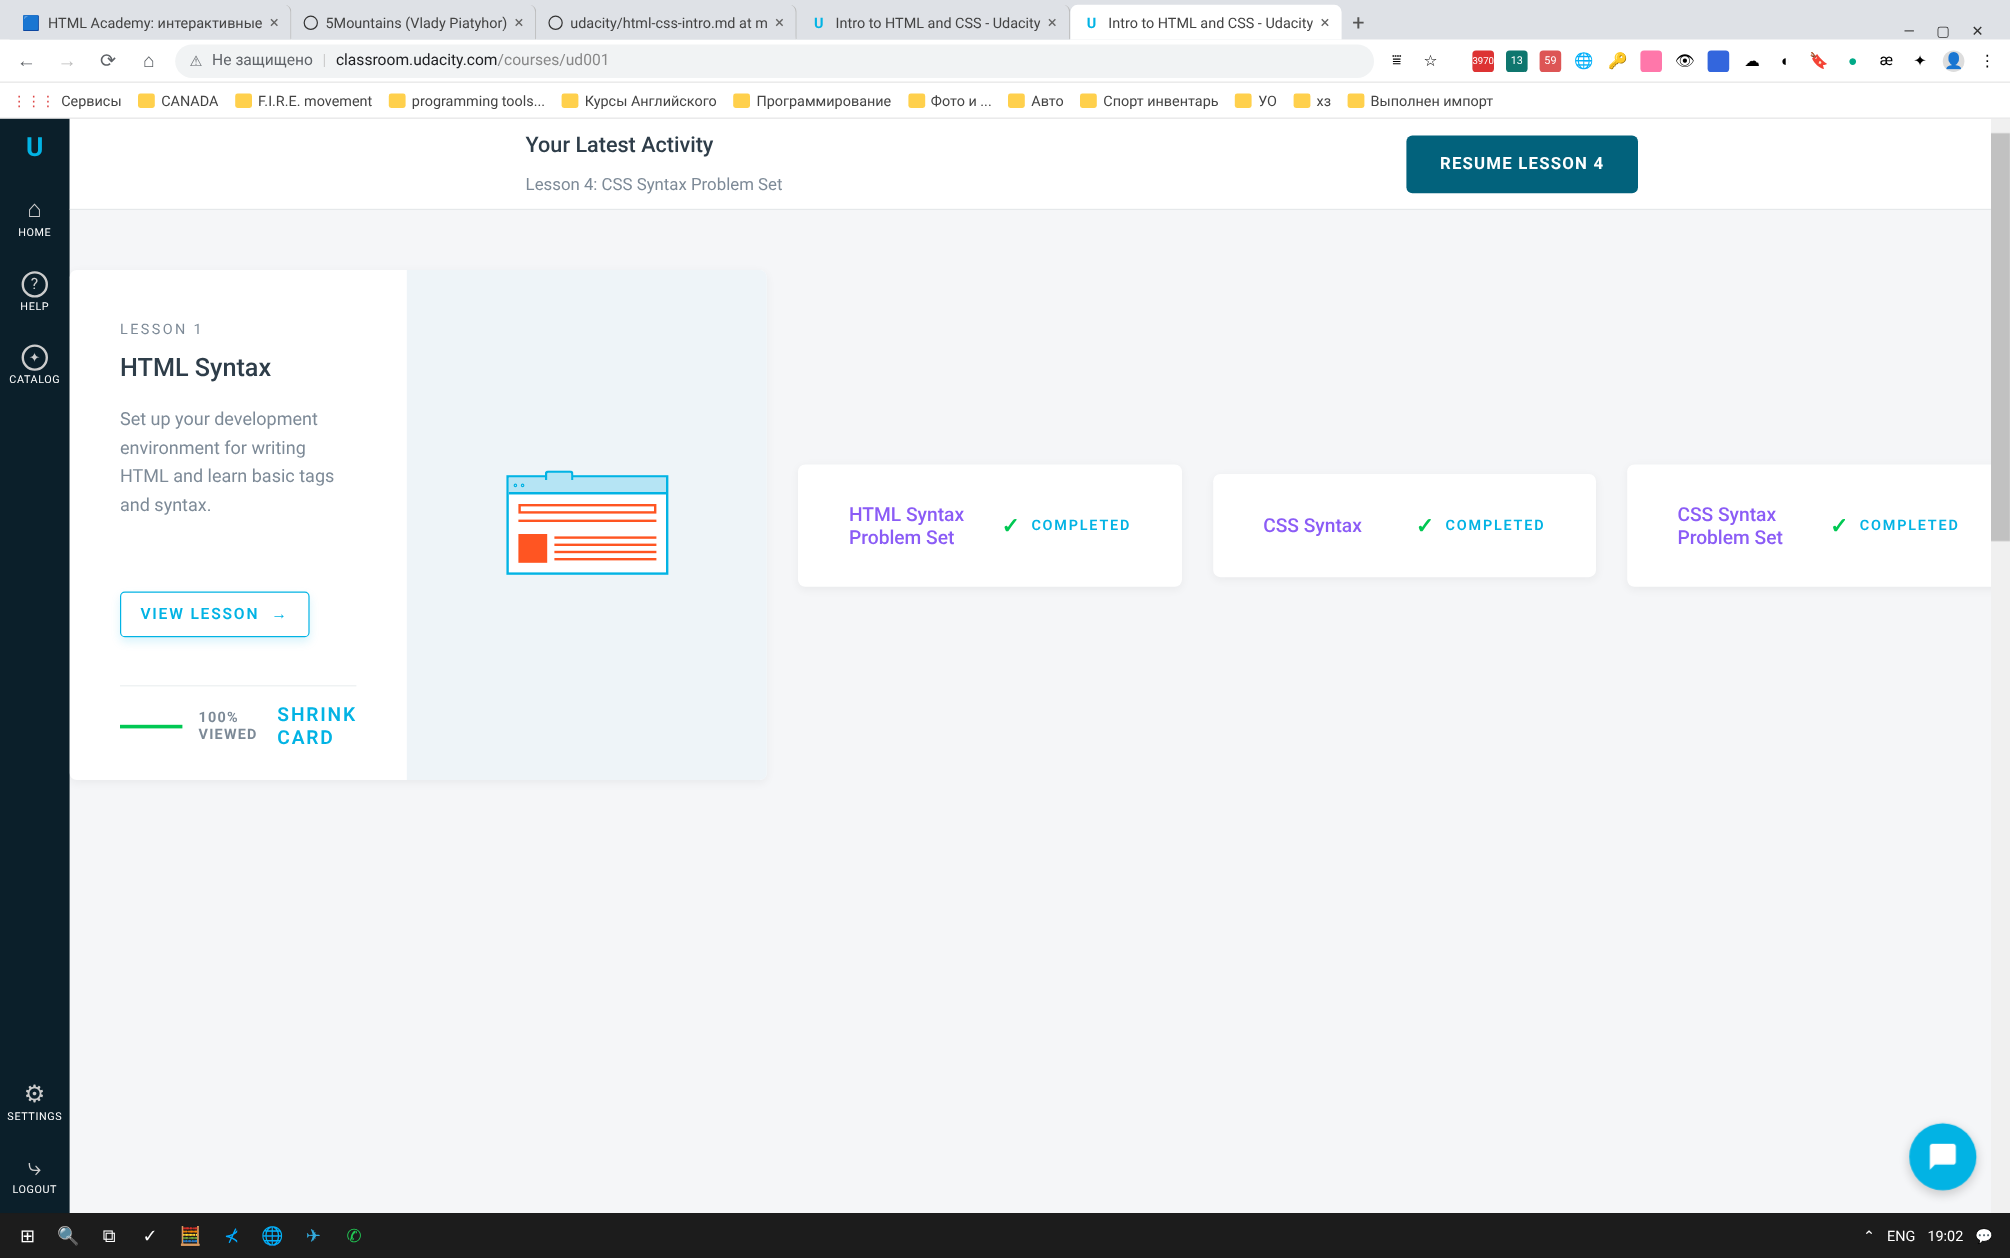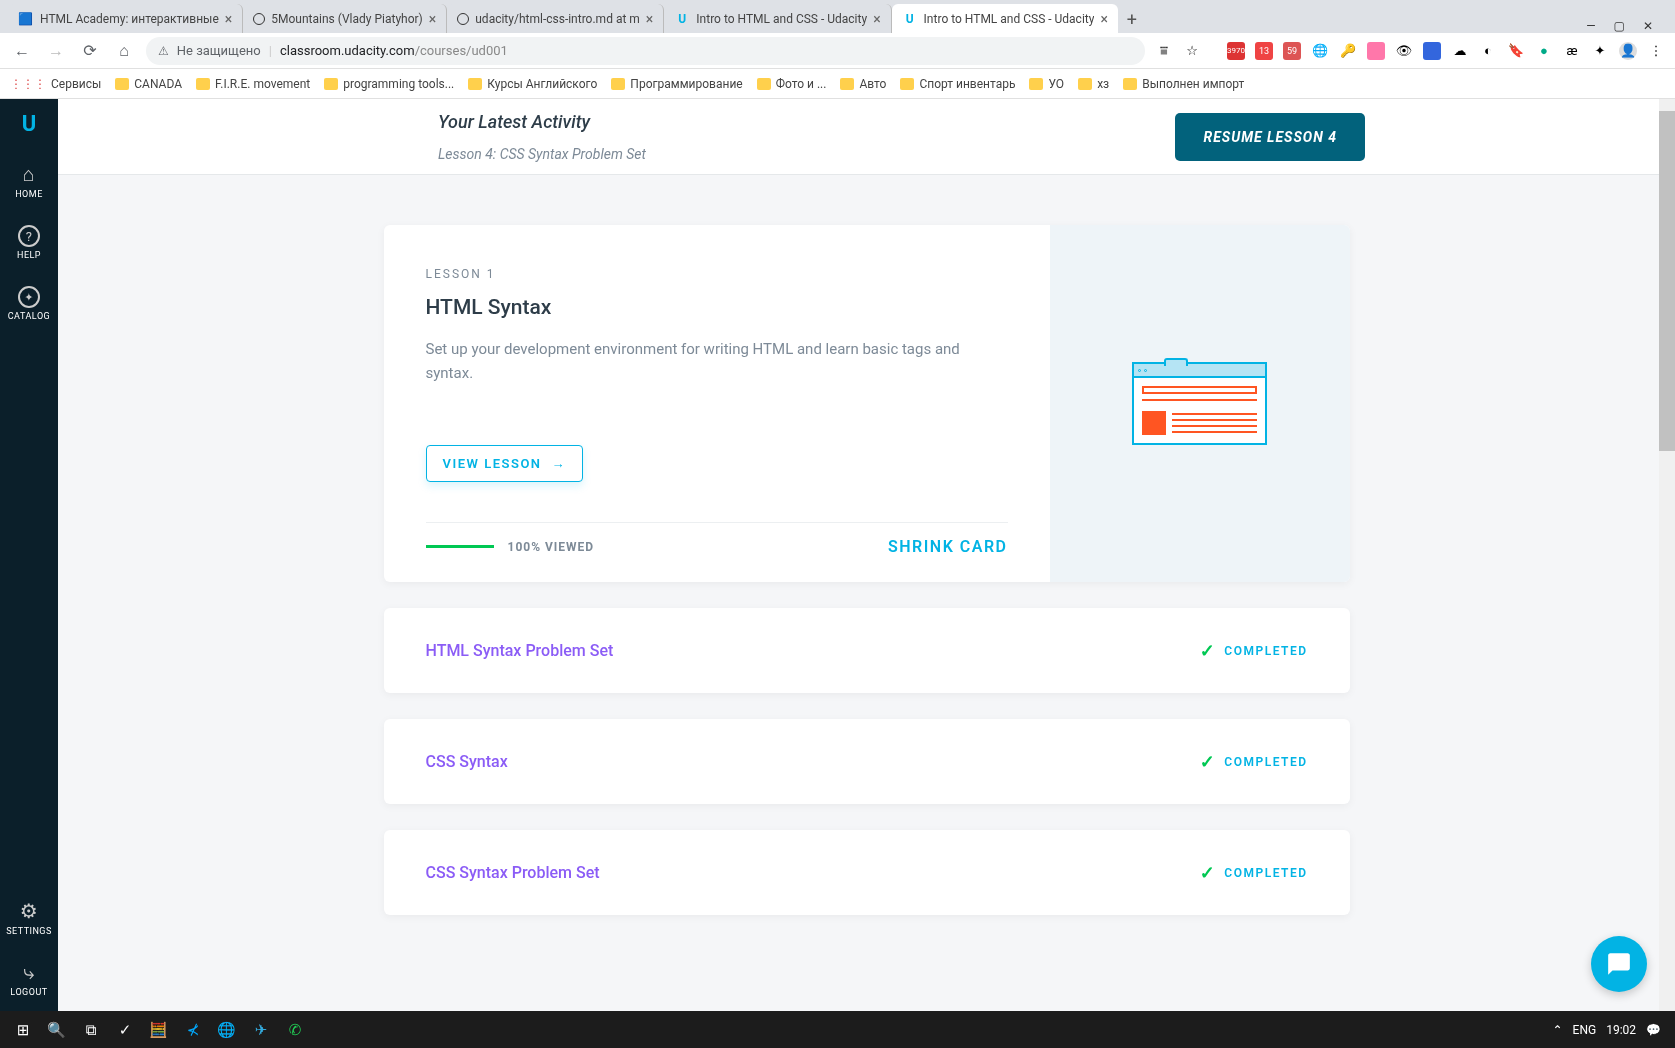--- a/index.html
+++ b/index.html
@@ -33,26 +33,26 @@
 
 
 .page { display: flex; height: calc(100% - 99px - 37px); background: #f5f6f8; }
 .sidebar { width: 58px; background: #0b1f2a; display: flex; flex-direction: column; align-items: center; padding-top: 12px; gap: 26px; }
 .sidebar .logo { color: #02b3e4; font-size: 22px; font-weight: bold; }
 .sidebar .nav-item { display: flex; flex-direction: column; align-items: center; gap: 3px; color: #fff; font-size: 9px; letter-spacing: 0.5px; cursor: pointer; }
 .sidebar .nav-item .icon { font-size: 20px; color: #ccc; }
 .sidebar-bottom { margin-top: auto; padding-bottom: 14px; display: flex; flex-direction: column; gap: 24px; }
 
 .content { flex: 1; overflow-y: auto; position: relative; }
-.header-row { background: #fff; padding: 22px 60px 22px 380px; display: flex; align-items: center; border-bottom: 1px solid #e5e8ea; height: 76px; font-style: italic; }
+.header-row { background: #fff; padding: 22px 60px 22px 380px; display: flex; align-items: center; border-bottom: 1px solid #e5e8ea; height: 76px; }
 .header-text h2 { font-size: 18px; font-weight: 500; color: #2e3d49; margin-bottom: 14px; }
 .header-text p { font-size: 14px; color: #7d8a97; }
 .resume-btn { margin-left: auto; margin-right: 250px; background: #02627c; color: #fff; padding: 16px 28px; border-radius: 5px; font-size: 14px; font-weight: 700; letter-spacing: 1px; cursor: pointer; }
 
-.lessons { padding: 50px 0; display: flex; flex-direction: column; align-items: center; gap: 26px; }
+.lessons { padding: 50px 0; display: flex; flex-direction: row; align-items: center; gap: 26px; }
 .card { width: 966px; background: #fff; border-radius: 6px; box-shadow: 0 2px 8px rgba(0,0,0,0.05); }
 .card-expanded { display: flex; }
 .card-body { flex: 1; padding: 42px 42px 26px 42px; }
 .lesson-num { font-size: 12px; letter-spacing: 2px; color: #7d8a97; margin-bottom: 14px; }
 .lesson-title { font-size: 21px; color: #2e3d49; font-weight: 500; margin-bottom: 18px; }
 .lesson-desc { font-size: 15px; color: #7d8a97; line-height: 1.6; margin-bottom: 60px; max-width: 540px; }
 .view-btn { display: inline-flex; align-items: center; gap: 10px; border: 1px solid #02b3e4; color: #02b3e4; padding: 10px 16px; border-radius: 4px; font-size: 13px; font-weight: 600; letter-spacing: 1.5px; cursor: pointer; box-shadow: 0 4px 8px rgba(2,179,228,0.15); }
 .progress-row { display: flex; align-items: center; justify-content: space-between; margin-top: 40px; border-top: 1px solid #eceff1; padding-top: 14px; }
 .progress-left { display: flex; align-items: center; gap: 14px; }
 .progress-bar { width: 68px; height: 3px; background: #00c853; }
@@ -133,21 +133,21 @@
   <div class="url-box">
     <span class="lock">⚠</span>
     <span>Не защищено</span>
     <span style="color:#ccc;">|</span>
     <span class="url-text"><span class="domain">classroom.udacity.com</span><span class="path">/courses/ud001</span></span>
   </div>
   <div class="ext-icons">
     <span class="ext-icon">⩸</span>
     <span class="ext-icon">☆</span>
     <span class="ext-icon" style="background:#d33;color:#fff;font-size:8px;margin-left:16px;">3970</span>
-    <span class="ext-icon" style="background:#ef4444;color:#fff;font-size:9px;">13</span>
+    <span class="ext-icon" style="background:#0f766e;color:#fff;font-size:9px;">13</span>
     <span class="ext-icon" style="background:#d55;color:#fff;font-size:9px;">59</span>
     <span class="ext-icon">🌐</span>
     <span class="ext-icon">🔑</span>
     <span class="ext-icon" style="background:#f7a;"></span>
     <span class="ext-icon">👁</span>
     <span class="ext-icon" style="background:#36d;"></span>
     <span class="ext-icon">☁</span>
     <span class="ext-icon">◐</span>
     <span class="ext-icon">🔖</span>
     <span class="ext-icon" style="color:#0a8;">●</span>

